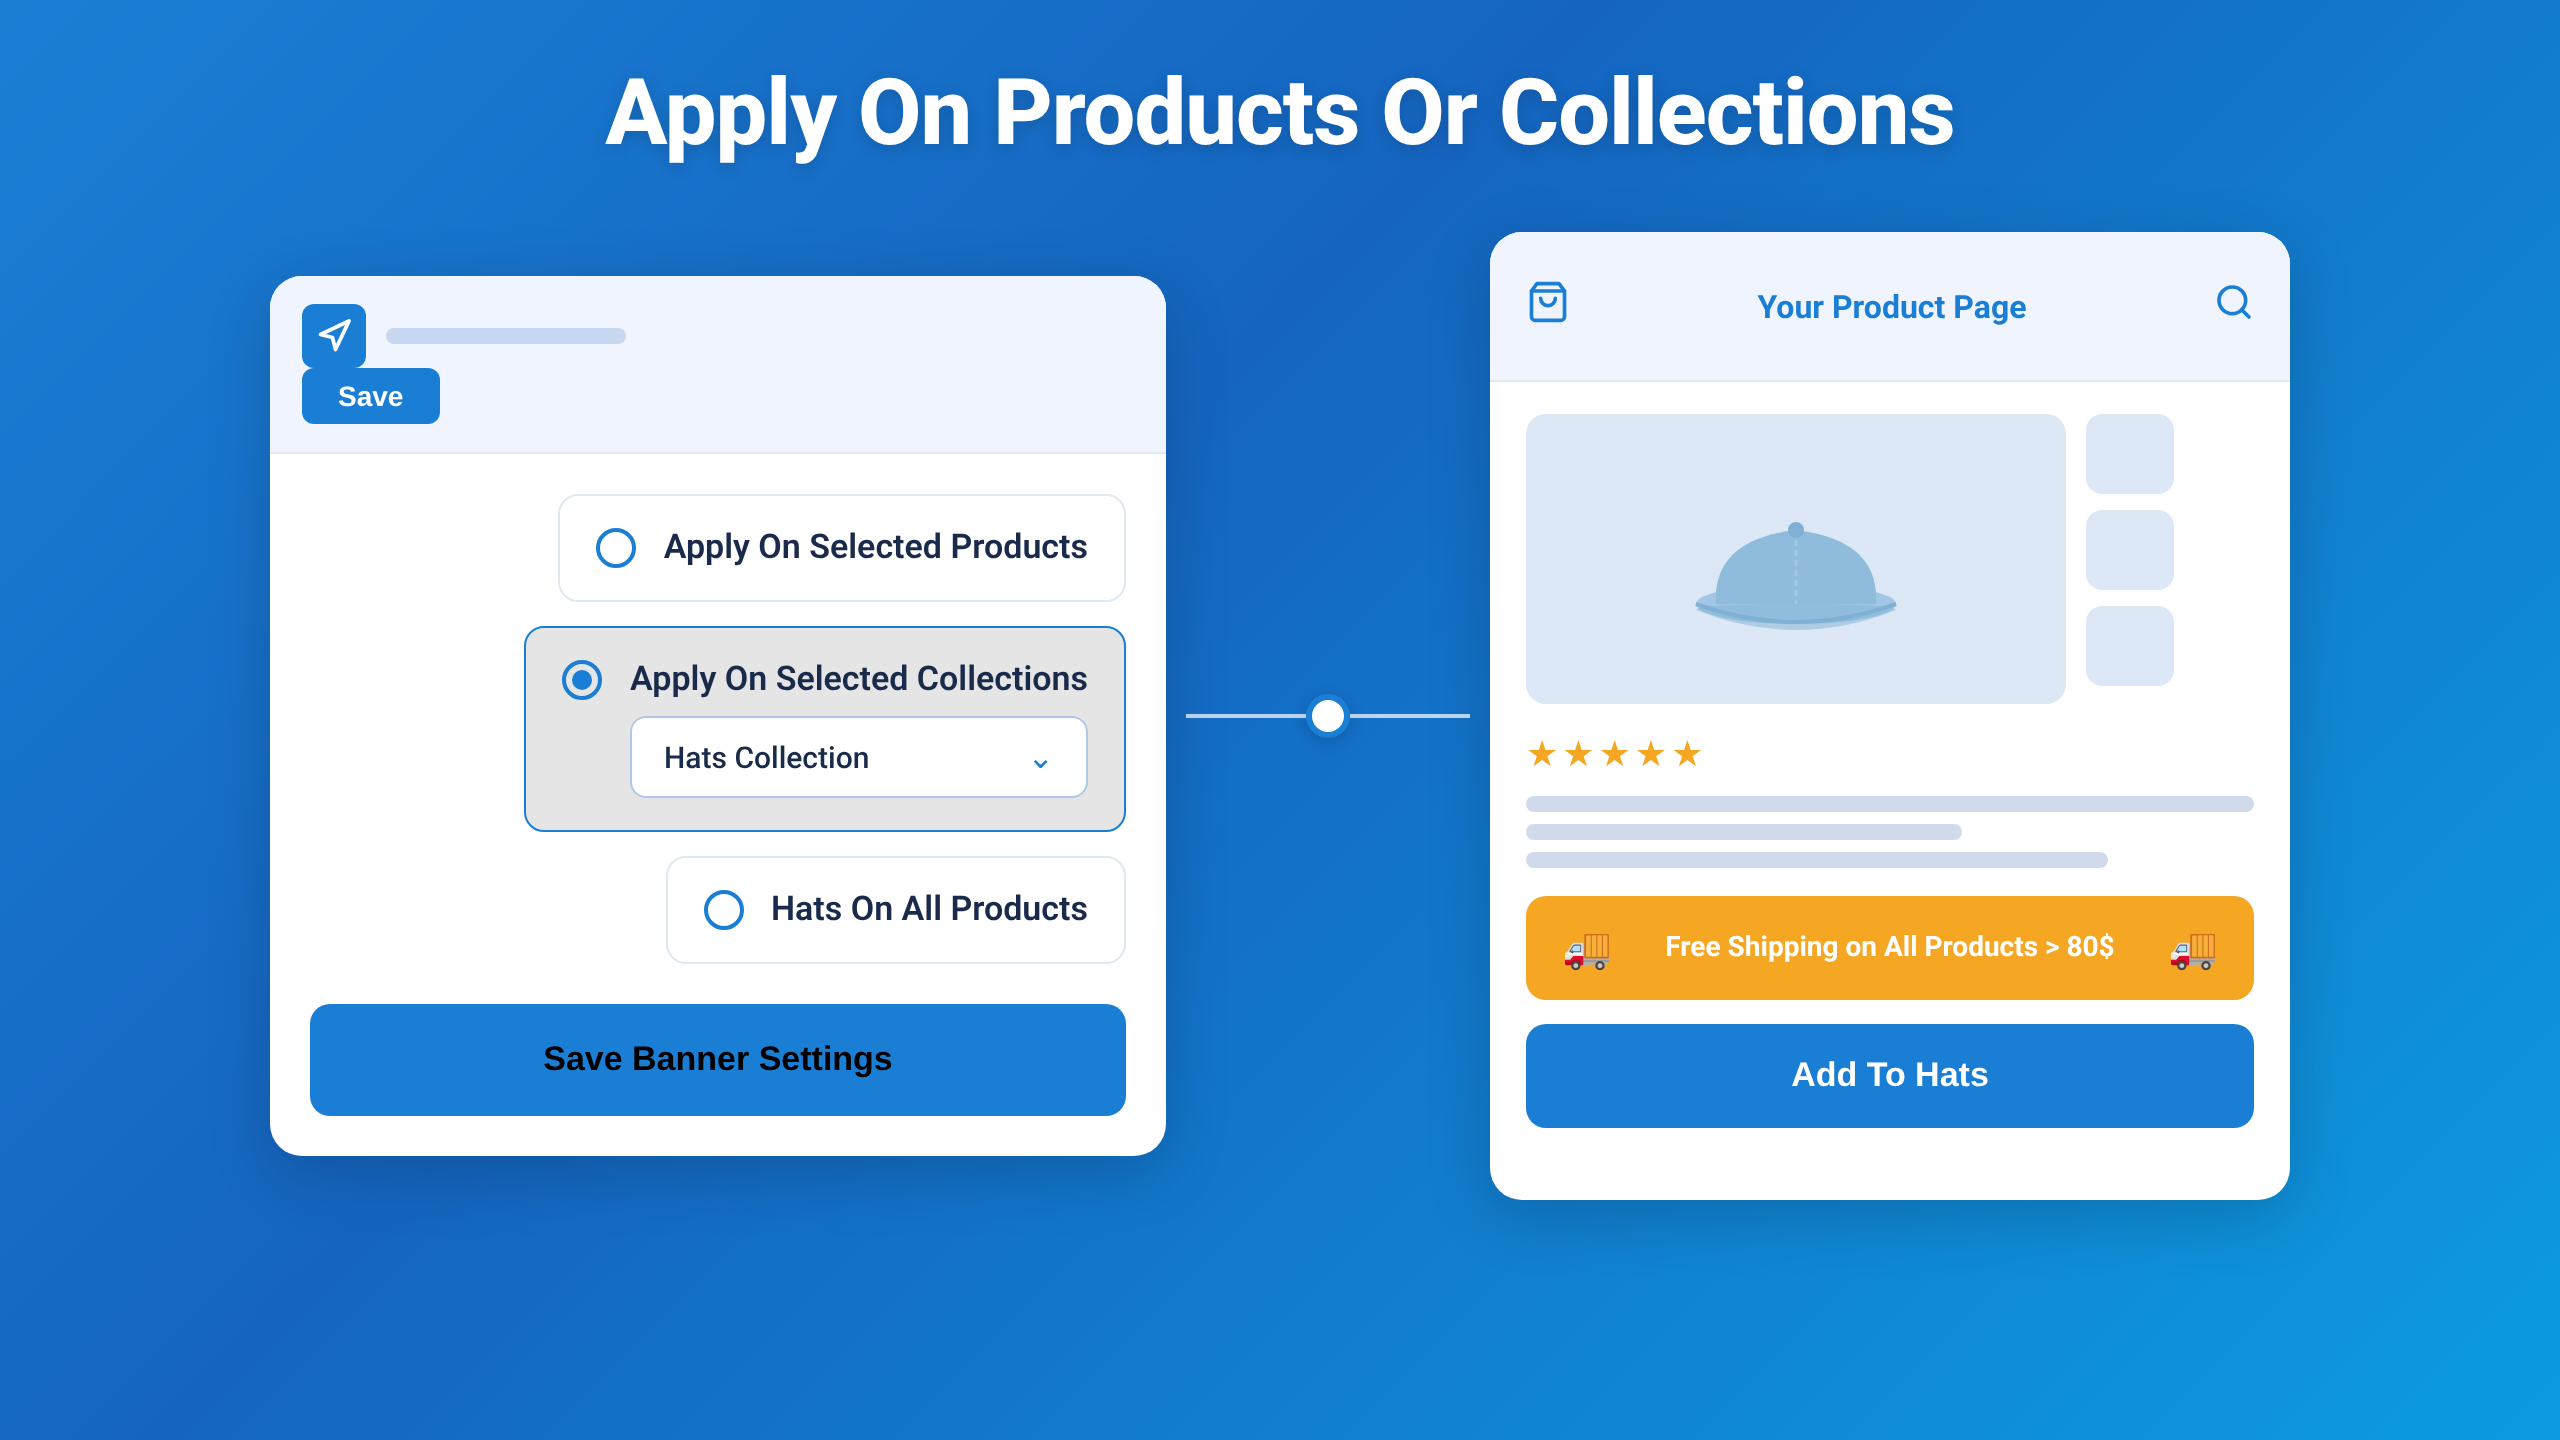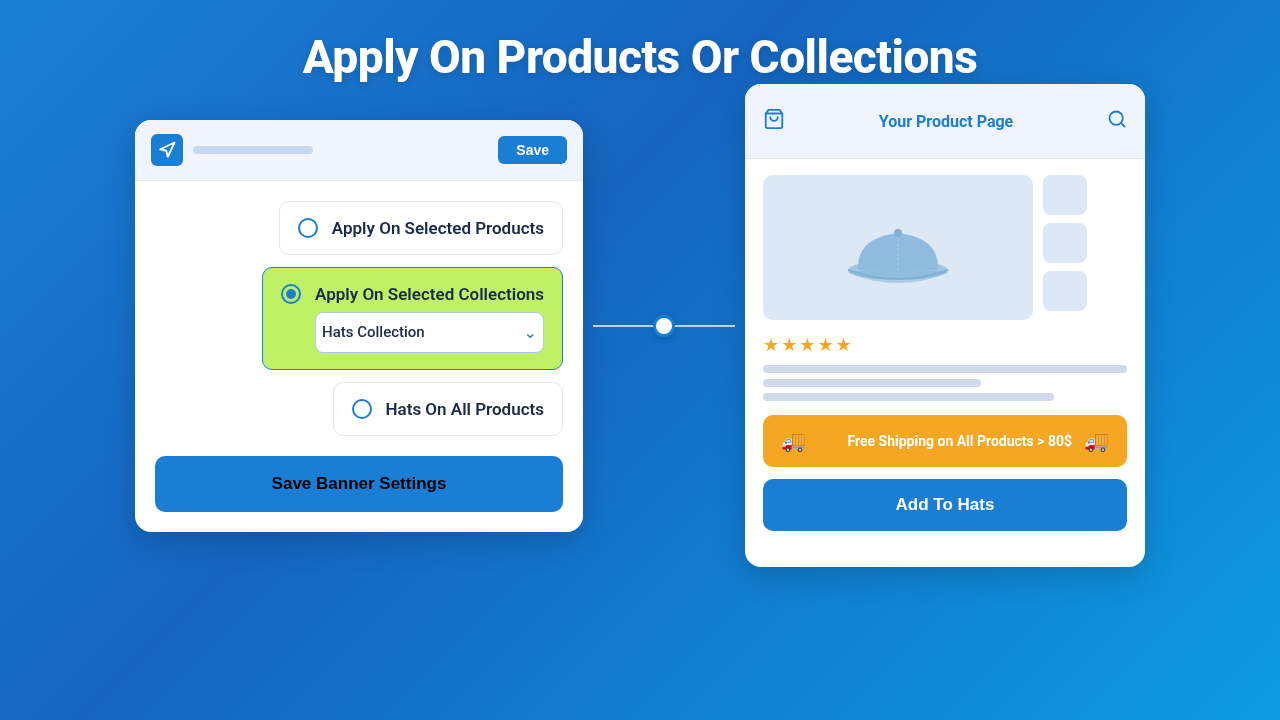--- a/index.html
+++ b/index.html
@@ -15,20 +15,21 @@
       align-items: center;
       justify-content: flex-start;
       padding: 30px 60px;
     }
 
     .page-title {
       color: #fff;
       font-size: 46px;
       font-weight: 800;
       text-align: center;
+      margin-bottom: 32px;
       letter-spacing: -0.5px;
       text-shadow: 0 2px 8px rgba(0,0,0,0.15);
     }
 
     .cards-row {
       display: flex;
       flex-direction: row;
       align-items: center;
       justify-content: center;
       gap: 0;
@@ -43,22 +44,23 @@
       padding: 0 0 20px 0;
       box-shadow: 0 8px 32px rgba(0,0,0,0.18);
       overflow: hidden;
     }
 
     .card-header {
       background: #f0f4ff;
       border-bottom: 1px solid #e0e8f0;
       padding: 14px 16px;
       display: flex;
-      align-items: center;
+      align-items: flex-start;
       justify-content: space-between;
+      flex-direction: column;
     }
 
     .card-header-left {
       display: flex;
       align-items: center;
       gap: 10px;
     }
 
     .header-icon-box {
       width: 32px;
@@ -101,21 +103,21 @@
       border-radius: 10px;
       padding: 16px 18px;
       display: flex;
       flex-direction: column;
       gap: 0;
       background: #fff;
     }
 
     .option-row.selected {
       border-color: #1a7fd4;
-      background: #bef264;
+      background: #e5e5e5;
     }
 
     .option-label-row {
       display: flex;
       align-items: center;
       gap: 14px;
     }
 
     .radio-circle {
       width: 20px;
@@ -148,21 +150,21 @@
       font-weight: 600;
       margin-top: 12px;
       margin-left: 34px;
     }
 
     .collection-select {
       margin-top: 8px;
       margin-left: 34px;
       border: 1.5px solid #b0c8e8;
       border-radius: 8px;
-      padding: 10px 6px;
+      padding: 10px 16px;
       display: flex;
       align-items: center;
       justify-content: space-between;
       background: #fff;
       cursor: pointer;
       gap: 35px;
     }
 
     .collection-select-text {
       font-size: 15px;
@@ -307,21 +309,21 @@
       align-items: center;
       gap: 12px;
       margin-bottom: 12px;
     }
 
     .shipping-text {
       color: #fff;
       font-size: 14px;
       font-weight: 700;
       flex: 1;
-      text-align: right;
+      text-align: center;
     }
 
     .truck-icon {
       font-size: 20px;
     }
 
     .add-to-cart-btn {
       background: #1a7fd4;
       color: #fff;
       border: none;

